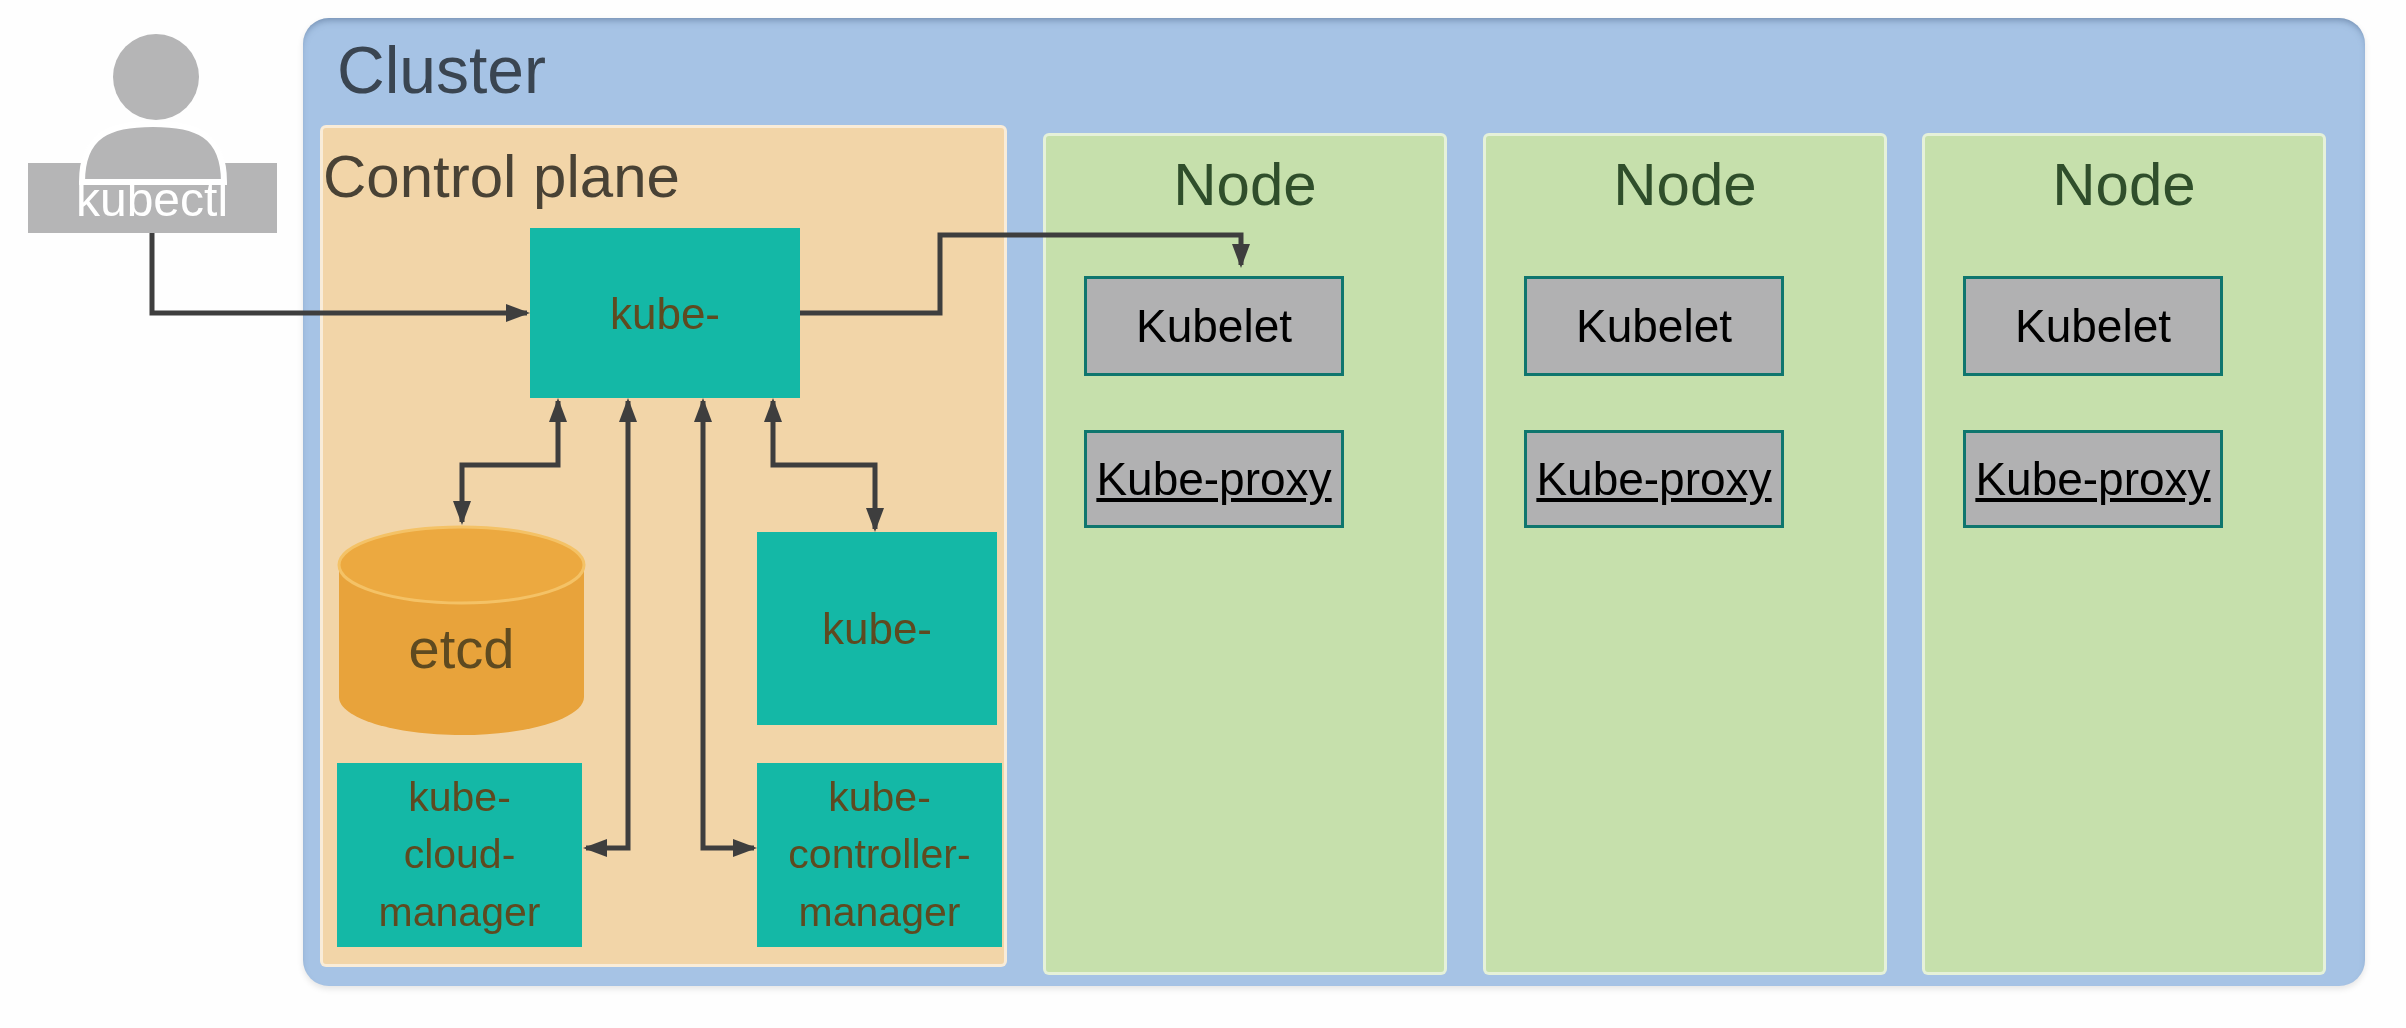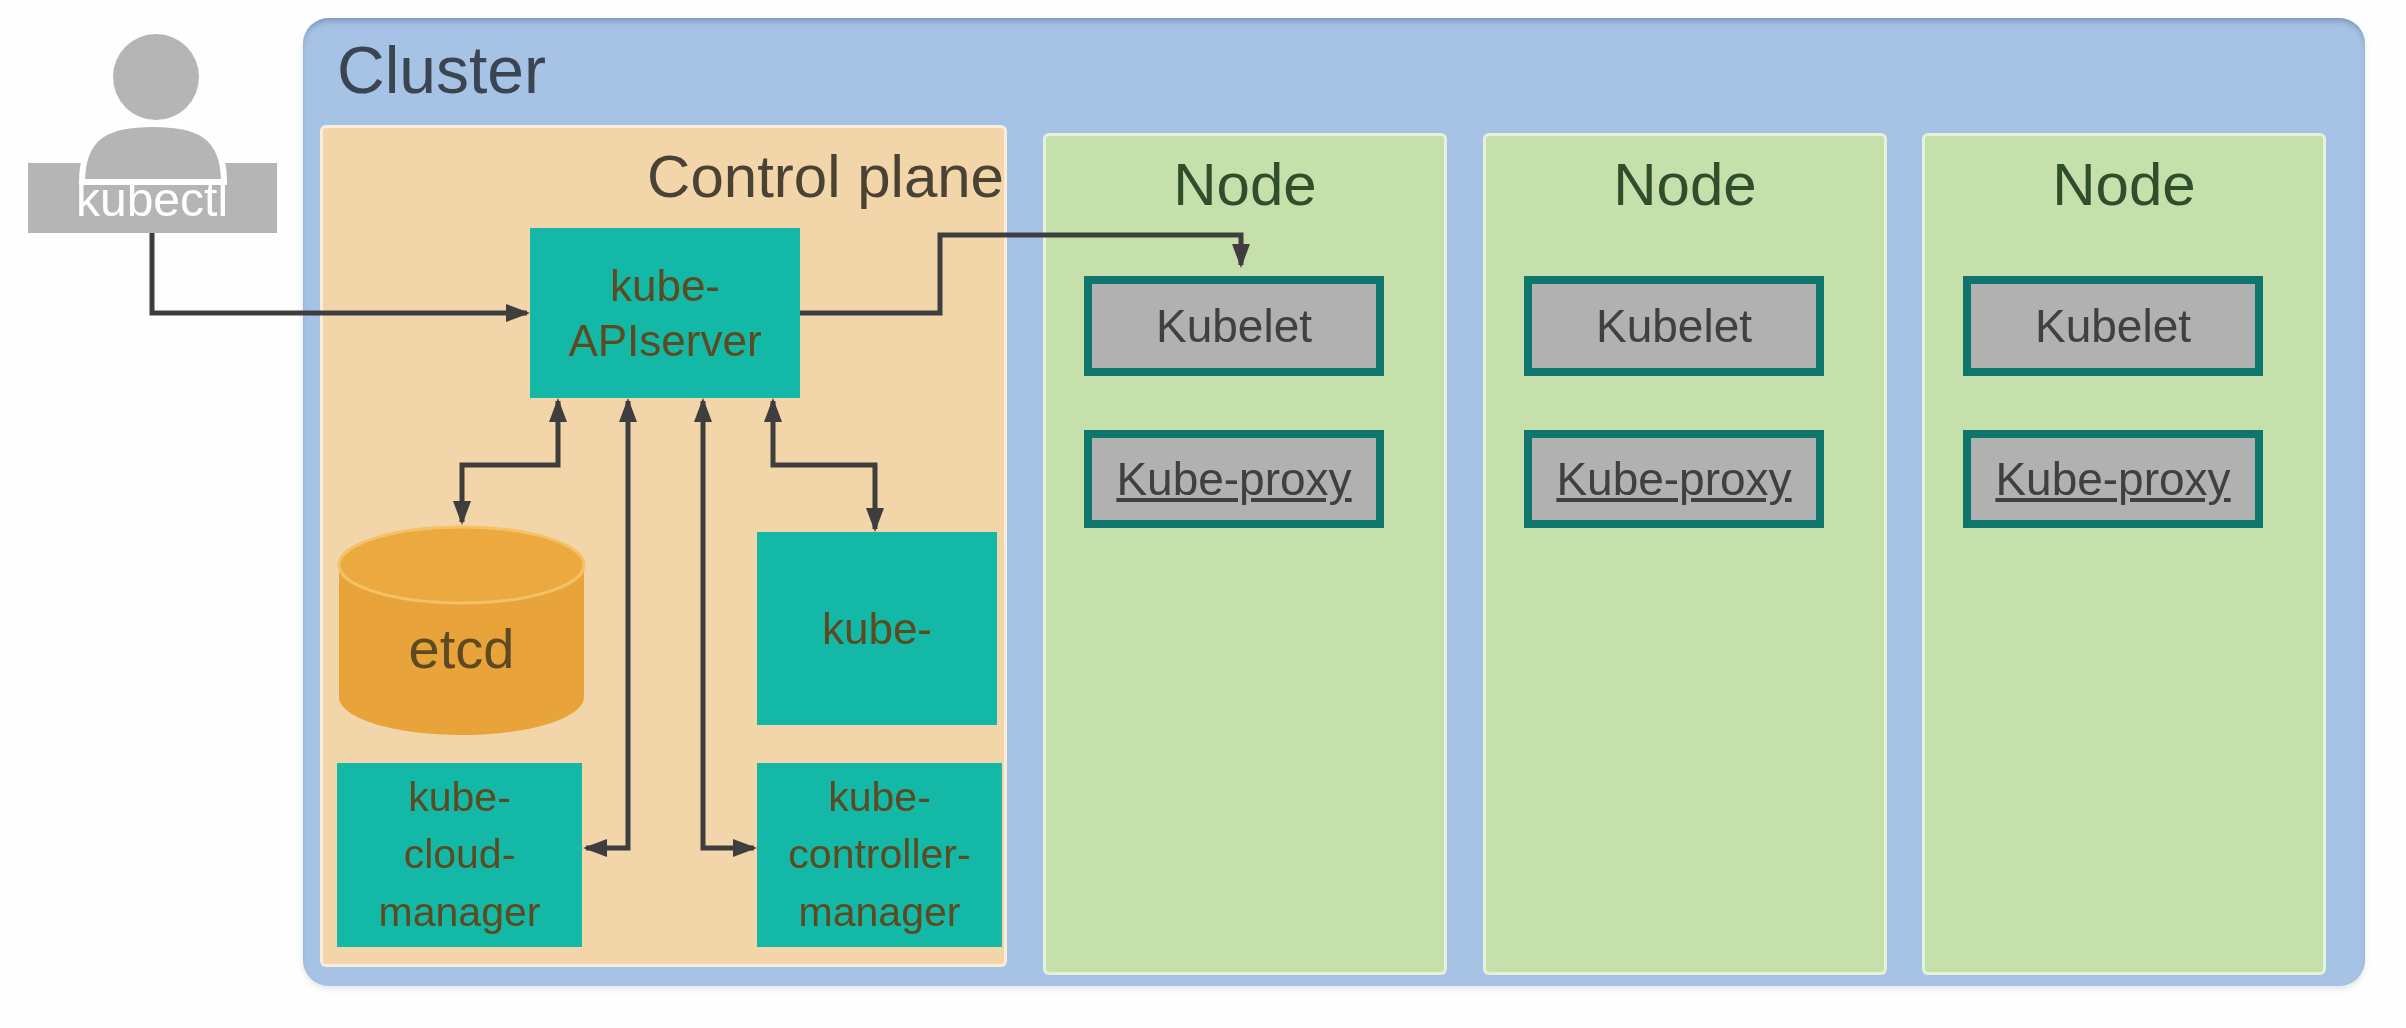--- a/index.html
+++ b/index.html
@@ -17,21 +17,21 @@
     position:absolute;left:34px;top:16px;font-size:66px;line-height:1.1;
     color:#3a4551;letter-spacing:0px;
   }
   
   .control-plane{
     position:absolute;left:17px;top:107px;width:687px;height:842px;
     background:#f2d5a8;border:3px solid rgba(255,255,255,.55);
     border-radius:6px;box-sizing:border-box;
   }
   .panel-title{
-    text-align:right;font-size:60px;margin-top:14px;color:#494235;
+    text-align:left;font-size:60px;margin-top:14px;color:#494235;
   }
   .obox{
     position:absolute;background:#14b8a6;color:#5e4a20;
     display:flex;flex-direction:column;align-items:center;justify-content:center;
     text-align:center;
   }
   .obox .ln{display:block;}
   .obox-2ln{font-size:44px;line-height:1.25;}
   .obox-3ln{font-size:41px;line-height:1.4;}
   #apiserver{left:207px;top:100px;width:270px;height:170px;}
@@ -41,22 +41,22 @@
   #etcd-wrap{position:absolute;left:14px;top:397px;width:249px;height:212px;}
   
   .node{
     position:absolute;top:115px;width:404px;height:842px;
     background:#c6e0ac;border:3px solid rgba(255,255,255,.55);
     border-radius:6px;box-sizing:border-box;
   }
   .node-title{text-align:center;font-size:60px;margin-top:14px;color:#2f4e2b;}
   #node-1{left:740px;} #node-2{left:1180px;} #node-3{left:1619px;}
   .gbox{
-    position:absolute;left:38px;width:300px;background:#b1b1b2;
-    border:8px solid #0f766e;box-sizing:border-box;color:#404040;
+    position:absolute;left:38px;width:260px;background:#b1b1b2;
+    border:3px solid #0f766e;box-sizing:border-box;color:#000000;
     display:flex;align-items:center;justify-content:center;
     font-size:46px;text-align:center;
   }
   .gbox.kubelet{top:140px;height:100px;}
   .gbox.kubeproxy{top:294px;height:98px;text-decoration:underline;}
   
   .overlay{position:absolute;left:0;top:0;pointer-events:none;}
   .arrow-line{fill:none;stroke:#3e3e3e;stroke-width:5;}
 </style>
 </head>
@@ -65,21 +65,20 @@
 <div class="stage">
 
   <div class="cluster">
     <div class="cluster-title">Cluster</div>
 
     <div class="control-plane">
       <div class="panel-title">Control plane</div>
 
       <div class="obox obox-2ln" id="apiserver">
         <span class="ln">kube-</span>
-        <span class="ln">APIserver</span>
       </div>
 
       <svg id="etcd-wrap" viewBox="0 0 249 212">
         <path d="M2,40 C2,19 57,2 124.5,2 C192,2 247,19 247,40 L247,172 C247,193 192,210 124.5,210 C57,210 2,193 2,172 Z" fill="#e8a33b"></path>
         <ellipse cx="124.5" cy="40" rx="122.5" ry="38" fill="#eca940" stroke="#f4c266" stroke-width="3"></ellipse>
         <text x="124.5" y="143" text-anchor="middle" font-size="56" fill="#5e4a20">etcd</text>
       </svg>
 
       <div class="obox obox-2ln" id="scheduler">
         <span class="ln">kube-</span>

